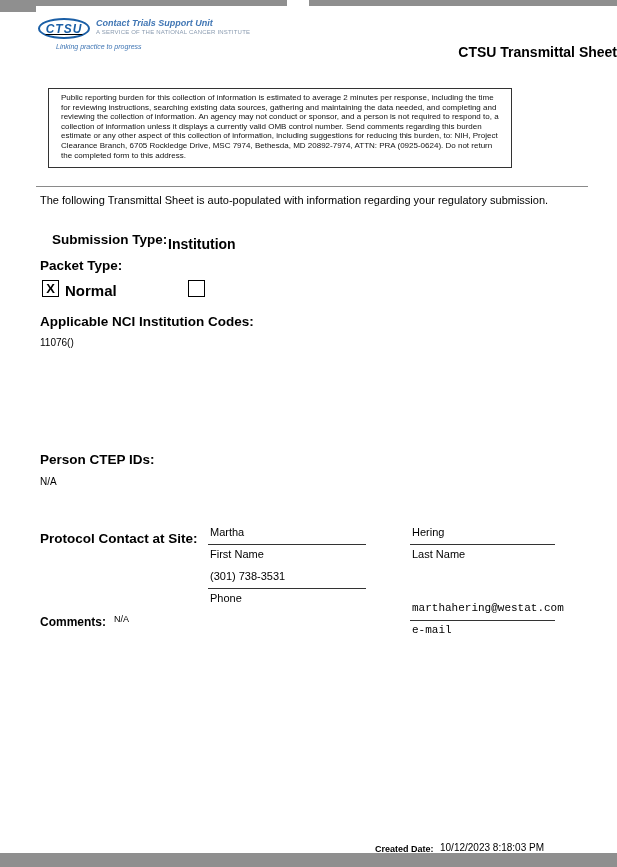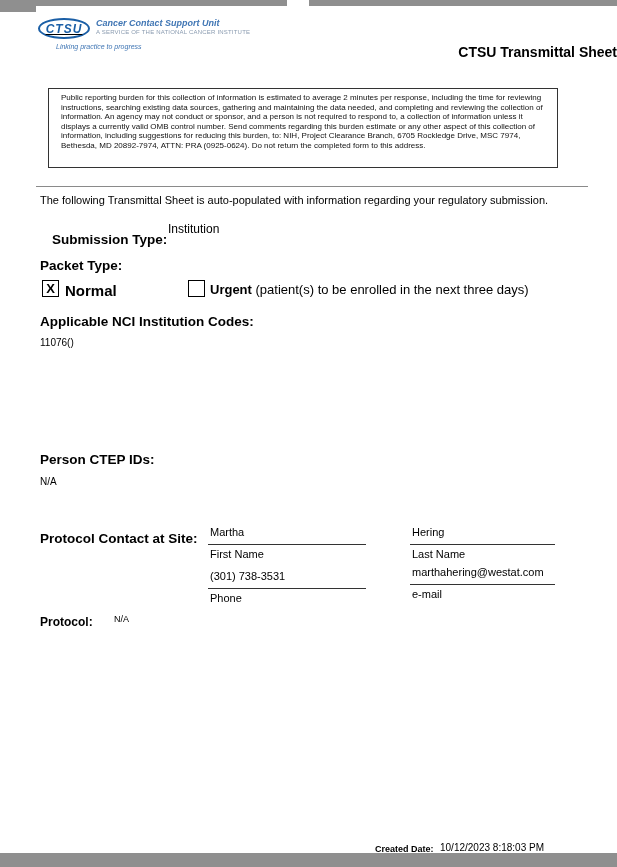--- a/index.html
+++ b/index.html
@@ -13,32 +13,32 @@
                display:flex; align-items:center; justify-content:center;text-decoration:underline; }
   .logo-acronym { font-size:12px; font-weight:bold; font-style:italic; color:#1b5fa6; letter-spacing:1px; }
   .logo-name { left:96px; top:12px; font-size:9px; font-weight:bold; font-style:italic; color:#4076b4; }
   .logo-subtitle { left:96px; top:23px; font-size:6px; color:#8a9bb0; letter-spacing:0.2px; }
   .logo-tagline { left:56px; top:37px; font-size:7px; font-style:italic; color:#4076b4; }
 
   .omb-block { left:458px; top:2px; font-size:11px; color:#000; line-height:13px; }
 
   .doc-title { left:0; top:38px; width:100%; text-align:right; font-size:14px; font-weight:bold; color:#000; }
 
-  .burden-box { left:48px; top:82px; width:510px; height:80px; border:1px solid #333;
+  .burden-box { left:48px; top:82px; width:464px; height:80px; border:1px solid #333;
                 padding:4px 10px 4px 12px; font-size:8px; line-height:9.6px; color:#111; }
 
   .divider { left:36px; top:180px; width:552px; height:1px; background:#8a8a8a; }
 
   .intro { left:40px; top:188px; font-size:11px; color:#000; }
 
   .lbl { font-weight:bold; font-size:13.5px; color:#000; }
   .val-sm { font-size:10px; color:#000; }
 
   .submission-label { left:52px; top:226px; }
-  .submission-value { left:168px; top:216px; font-size:12px; }
+  .submission-value { left:168px; top:230px; font-size:14px;font-weight:bold; }
   .packet-label { left:40px; top:252px; }
 
   .checkbox { width:17px; height:17px; border:1.5px solid #000; background:#fff;
               display:flex; align-items:center; justify-content:center;
               font-size:13px; font-weight:bold; color:#000; }
   .cb-normal { left:42px; top:274px; }
   .cb-normal-label { left:65px; top:276px; font-size:15px; font-weight:bold; }
   .cb-urgent { left:188px; top:274px; }
   .cb-urgent-text { left:210px; top:276px; font-size:13px; }
   .cb-urgent-text .b { font-weight:bold; }
@@ -48,40 +48,40 @@
   .ctep-label { left:40px; top:446px; }
   .ctep-value { left:40px; top:470px; }
   .contact-label { left:40px; top:525px; }
 
   .field { position:absolute; }
   .field-value { font-size:11px; color:#000; padding:0 2px 5px 2px; border-bottom:1px solid #333; min-height:19px; }
   .field-label { font-size:11px; color:#000; padding:3px 0 0 2px; }
   .f-first { left:208px; top:520px; width:158px; }
   .f-last  { left:410px; top:520px; width:145px; }
   .f-phone { left:208px; top:564px; width:158px; }
-  .f-email { left:410px; top:560px; width:145px; }
+  .f-email { left:410px; top:596px; width:145px;font-family:Liberation Mono, monospace; }
 
   .comments-label { left:40px; top:609px; font-size:12px; }
   .comments-value { left:114px; top:608px; font-size:9px; }
 
   .created-label { left:375px; top:838px; font-size:9px; font-weight:bold; }
   .created-value { left:440px; top:836px; font-size:10px; }
 
   .corner-notch { left:0; top:0; width:36px; height:12px; background:#8f8f8f; }
   .top-artifact { left:287px; top:0; width:22px; height:10px; background:#ffffff; }
 </style>
 </head>
 <body>
 
 <div class="page">
 
   <div class="abs logo-oval">
     <span class="logo-acronym">CTSU</span>
   </div>
-  <div class="abs logo-name">Cancer Contact Support Unit</div>
+  <div class="abs logo-name">Contact Trials Support Unit</div>
   <div class="abs logo-subtitle">A SERVICE OF THE NATIONAL CANCER INSTITUTE</div>
   <div class="abs logo-tagline">Linking practice to progress</div>
 
 
   <div class="abs doc-title">CTSU Transmittal Sheet</div>
 
   <div class="abs burden-box">
     <span>Public reporting burden for this collection of information is estimated to average 2 minutes per response, including the time for reviewing instructions, searching existing data sources, gathering and maintaining the data needed, and completing and reviewing the collection of information. An agency may not conduct or sponsor, and a person is not required to respond to, a collection of information unless it displays a currently valid OMB control number. Send comments regarding this burden estimate or any other aspect of this collection of information, including suggestions for reducing this burden, to: NIH, Project Clearance Branch, 6705 Rockledge Drive, MSC 7974, Bethesda, MD 20892-7974, ATTN: PRA (0925-0624). Do not return the completed form to this address.</span>
   </div>
 
@@ -95,23 +95,20 @@
   <div class="abs lbl packet-label">Packet Type:</div>
 
   <div class="abs checkbox cb-normal">
     <span>X</span>
   </div>
   <div class="abs cb-normal-label">Normal</div>
 
   <div class="abs checkbox cb-urgent">
     <span></span>
   </div>
-  <div class="abs cb-urgent-text">
-    <span class="b">Urgent</span><span> (patient(s) to be enrolled in the next three days)</span>
-  </div>
 
   <div class="abs lbl nci-label">Applicable NCI Institution Codes:</div>
   <div class="abs val-sm nci-value">11076()</div>
 
   <div class="abs lbl ctep-label">Person CTEP IDs:</div>
   <div class="abs val-sm ctep-value">N/A</div>
 
   <div class="abs lbl contact-label">Protocol Contact at Site:</div>
 
   <div class="field f-last">
@@ -124,21 +121,21 @@
   </div>
   <div class="field f-phone">
     <div class="field-value">(301) 738-3531</div>
     <div class="field-label">Phone</div>
   </div>
   <div class="field f-email">
     <div class="field-value">marthahering@westat.com</div>
     <div class="field-label">e-mail</div>
   </div>
 
-  <div class="abs lbl comments-label">Protocol:</div>
+  <div class="abs lbl comments-label">Comments:</div>
   <div class="abs comments-value">N/A</div>
 
   <div class="abs created-label">Created Date:</div>
   <div class="abs created-value">10/12/2023 8:18:03 PM</div>
 
 </div>
 
 <div class="abs corner-notch"></div>
 <div class="abs top-artifact"></div>
 

